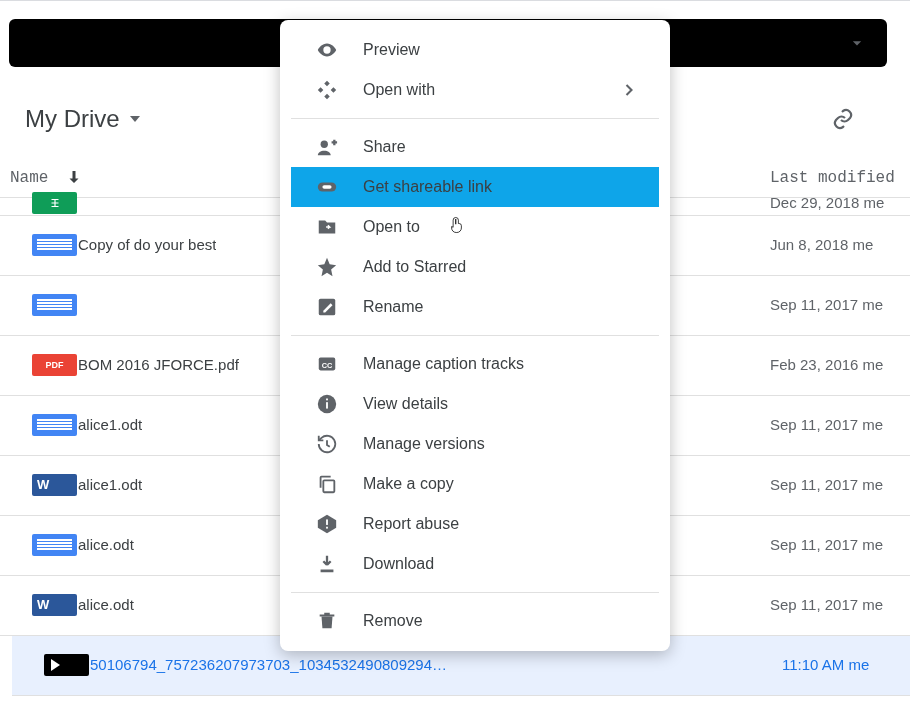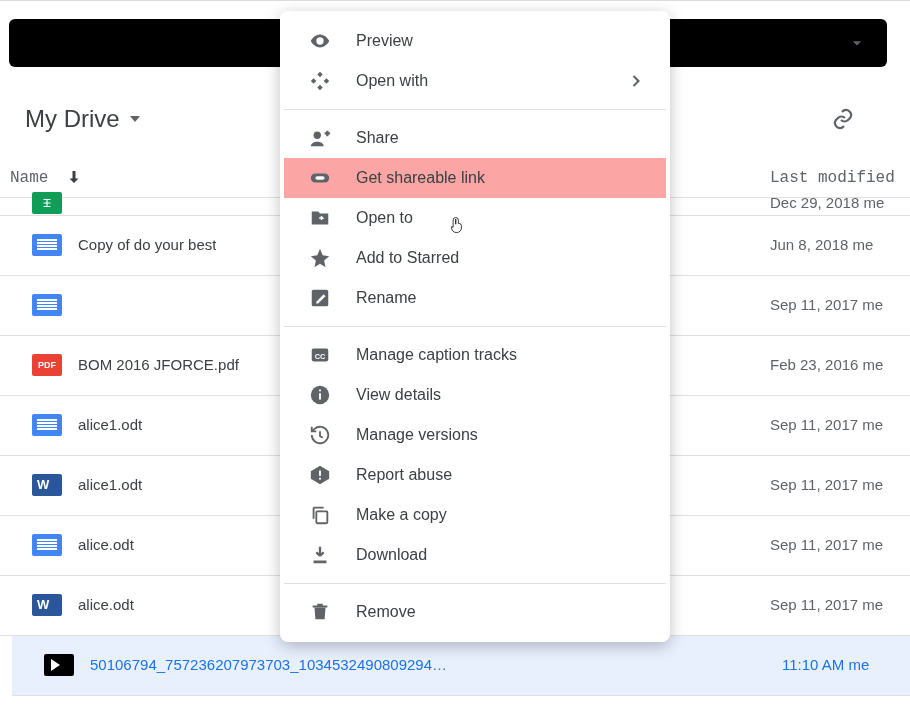--- a/index.html
+++ b/index.html
@@ -17,43 +17,43 @@
   .crumbRow .linkIcon{ position:absolute; right:30px; top:6px; width:24px;height:24px; color:#5f6368;}
   
   .thead { position:absolute; left:0; right:0; top:163px; height:34px; border-bottom:1px solid #e0e0e0;font-family:Liberation Mono, monospace;}
   .thead .name { position:absolute; left:10px; top:5px; font-size:16px; color:#5f6368;}
   .thead .arr  { position:absolute; left:65px; top:4px; width:18px;height:18px; color:#3c4043;}
   .thead .mod  { position:absolute; left:770px; top:5px; font-size:16px; color:#5f6368;}
   
   .rows { position:absolute; left:0; right:0; top:197px; bottom:0; }
   .row { position:relative; height:60px; border-bottom:1px solid #e0e0e0;}
   .row.first { height:18px; border-bottom:1px solid #e0e0e0;}
-  .row .ico { position:absolute; left:32px; top:18px; width:30px; height:22px; border-radius:2px; display:flex; align-items:center; justify-content:center;}
+  .row .ico { position:absolute; left:32px; top:18px; width:45px; height:22px; border-radius:2px; display:flex; align-items:center; justify-content:center;}
   .row.first .ico{ top:-6px;}
   .row .filen{ position:absolute; left:78px; top:20px; font-size:15px; color:#3c4043; white-space:nowrap; overflow:hidden; text-overflow:ellipsis; max-width:380px;}
   .row.first .filen{ top:-4px;}
   .row .date{ position:absolute; left:770px; top:20px; font-size:15px; color:#5f6368; white-space:nowrap;}
   .row.first .date{ top:-4px;}
   .row.selected{ background:#e8f0fe;margin-left:12px;}
   .row.selected .filen{ color:#1a73e8;}
   .row.selected .date{ color:#1a73e8;}
   
   .ft-sheets { background:#0f9d58; color:#fff; font-size:13px; font-weight:bold;}
   .ft-docs   { background:#4285f4; }
   .ft-docs::after, .ft-word::after{ content:""; position:absolute; left:5px; top:5px; right:5px; height:2px; background:#fff; box-shadow: 0 3px 0 #fff, 0 6px 0 #fff, 0 9px 0 #fff;}
   .ft-pdf    { background:#ea4335; color:#fff; font-size:9px; font-weight:bold;}
   .ft-word   { background:#2b579a; }
   .ft-word::before{ content:"W"; position:absolute; color:#fff; font-size:13px; font-weight:bold; left:5px; top:3px;}
   .ft-word::after{ display:none;}
   .ft-video  { background:#000; }
   .ft-video .tri{ position:absolute; left:7px; top:5px; width:0;height:0;border-top:6px solid transparent;border-bottom:6px solid transparent;border-left:9px solid #fff;}
   
-  .menu { position:absolute; left:280px; top:10px; width:390px; background:#fff; border-radius:8px; box-shadow:0 4px 16px rgba(0,0,0,.25); padding:10px 4px; z-index:20;}
+  .menu { position:absolute; left:280px; top:19px; width:390px; background:#fff; border-radius:8px; box-shadow:0 4px 16px rgba(0,0,0,.25); padding:10px 11px; z-index:20;}
   .menu .item{ height:40px; display:flex; align-items:center; padding:0 24px; font-size:16px; color:#3c4043; position:relative;}
-  .menu .item:hover, .menu .item.highlight{ background:#fca5a5;}
+  .menu .item:hover, .menu .item.highlight{ background:#0ea5e9;}
   .menu .item .mi{ width:24px; height:24px; color:#5f6368; display:flex; align-items:center; justify-content:center;}
   .menu .item .mt{ margin-left:24px;}
   .menu .sep{ height:1px; background:#e0e0e0; margin:8px 0;}
   .menu .chev{ position:absolute; right:20px; top:10px; color:#5f6368;}
   .cursor{ position:absolute; left:449px; top:213px; width:18px;height:22px; z-index:30;}
   svg{ display:block;}
 </style>
 </head>
 <body>
 
@@ -242,36 +242,36 @@
           <svg viewBox="0 0 24 24" width="22" height="22" fill="none" stroke="currentColor" stroke-width="2">
             <path d="M3 12a9 9 0 1 0 3-6.7L3 8"></path>
             <path d="M3 3v5h5"></path>
             <path d="M12 8v5l3 2"></path>
           </svg>
         </span>
         <span class="mt">Manage versions</span>
       </div>
       <div class="item">
         <span class="mi">
+          <svg viewBox="0 0 24 24" width="22" height="22" fill="none" stroke="currentColor" stroke-width="2">
+            <rect x="8" y="8" width="12" height="13" rx="1"></rect>
+            <path d="M5 16V5a1 1 0 0 1 1-1h10"></path>
+          </svg>
+        </span>
+        <span class="mt">Make a copy</span>
+      </div>
+      <div class="item">
+        <span class="mi">
           <svg viewBox="0 0 24 24" width="22" height="22" fill="currentColor">
             <path d="M12 2l10 6v8l-10 6L2 16V8z"></path>
             <rect x="11" y="7" width="2" height="6" fill="#fff"></rect>
             <rect x="11" y="15" width="2" height="2" fill="#fff"></rect>
           </svg>
         </span>
         <span class="mt">Report abuse</span>
-      </div>
-      <div class="item">
-        <span class="mi">
-          <svg viewBox="0 0 24 24" width="22" height="22" fill="none" stroke="currentColor" stroke-width="2">
-            <rect x="8" y="8" width="12" height="13" rx="1"></rect>
-            <path d="M5 16V5a1 1 0 0 1 1-1h10"></path>
-          </svg>
-        </span>
-        <span class="mt">Make a copy</span>
       </div>
       <div class="item">
         <span class="mi">
           <svg viewBox="0 0 24 24" width="22" height="22" fill="currentColor">
             <path d="M12 3v10m0 0l-4-4m4 4l4-4" stroke="currentColor" stroke-width="2.5" fill="none"></path>
             <rect x="5" y="18" width="14" height="3"></rect>
           </svg>
         </span>
         <span class="mt">Download</span>
       </div>

